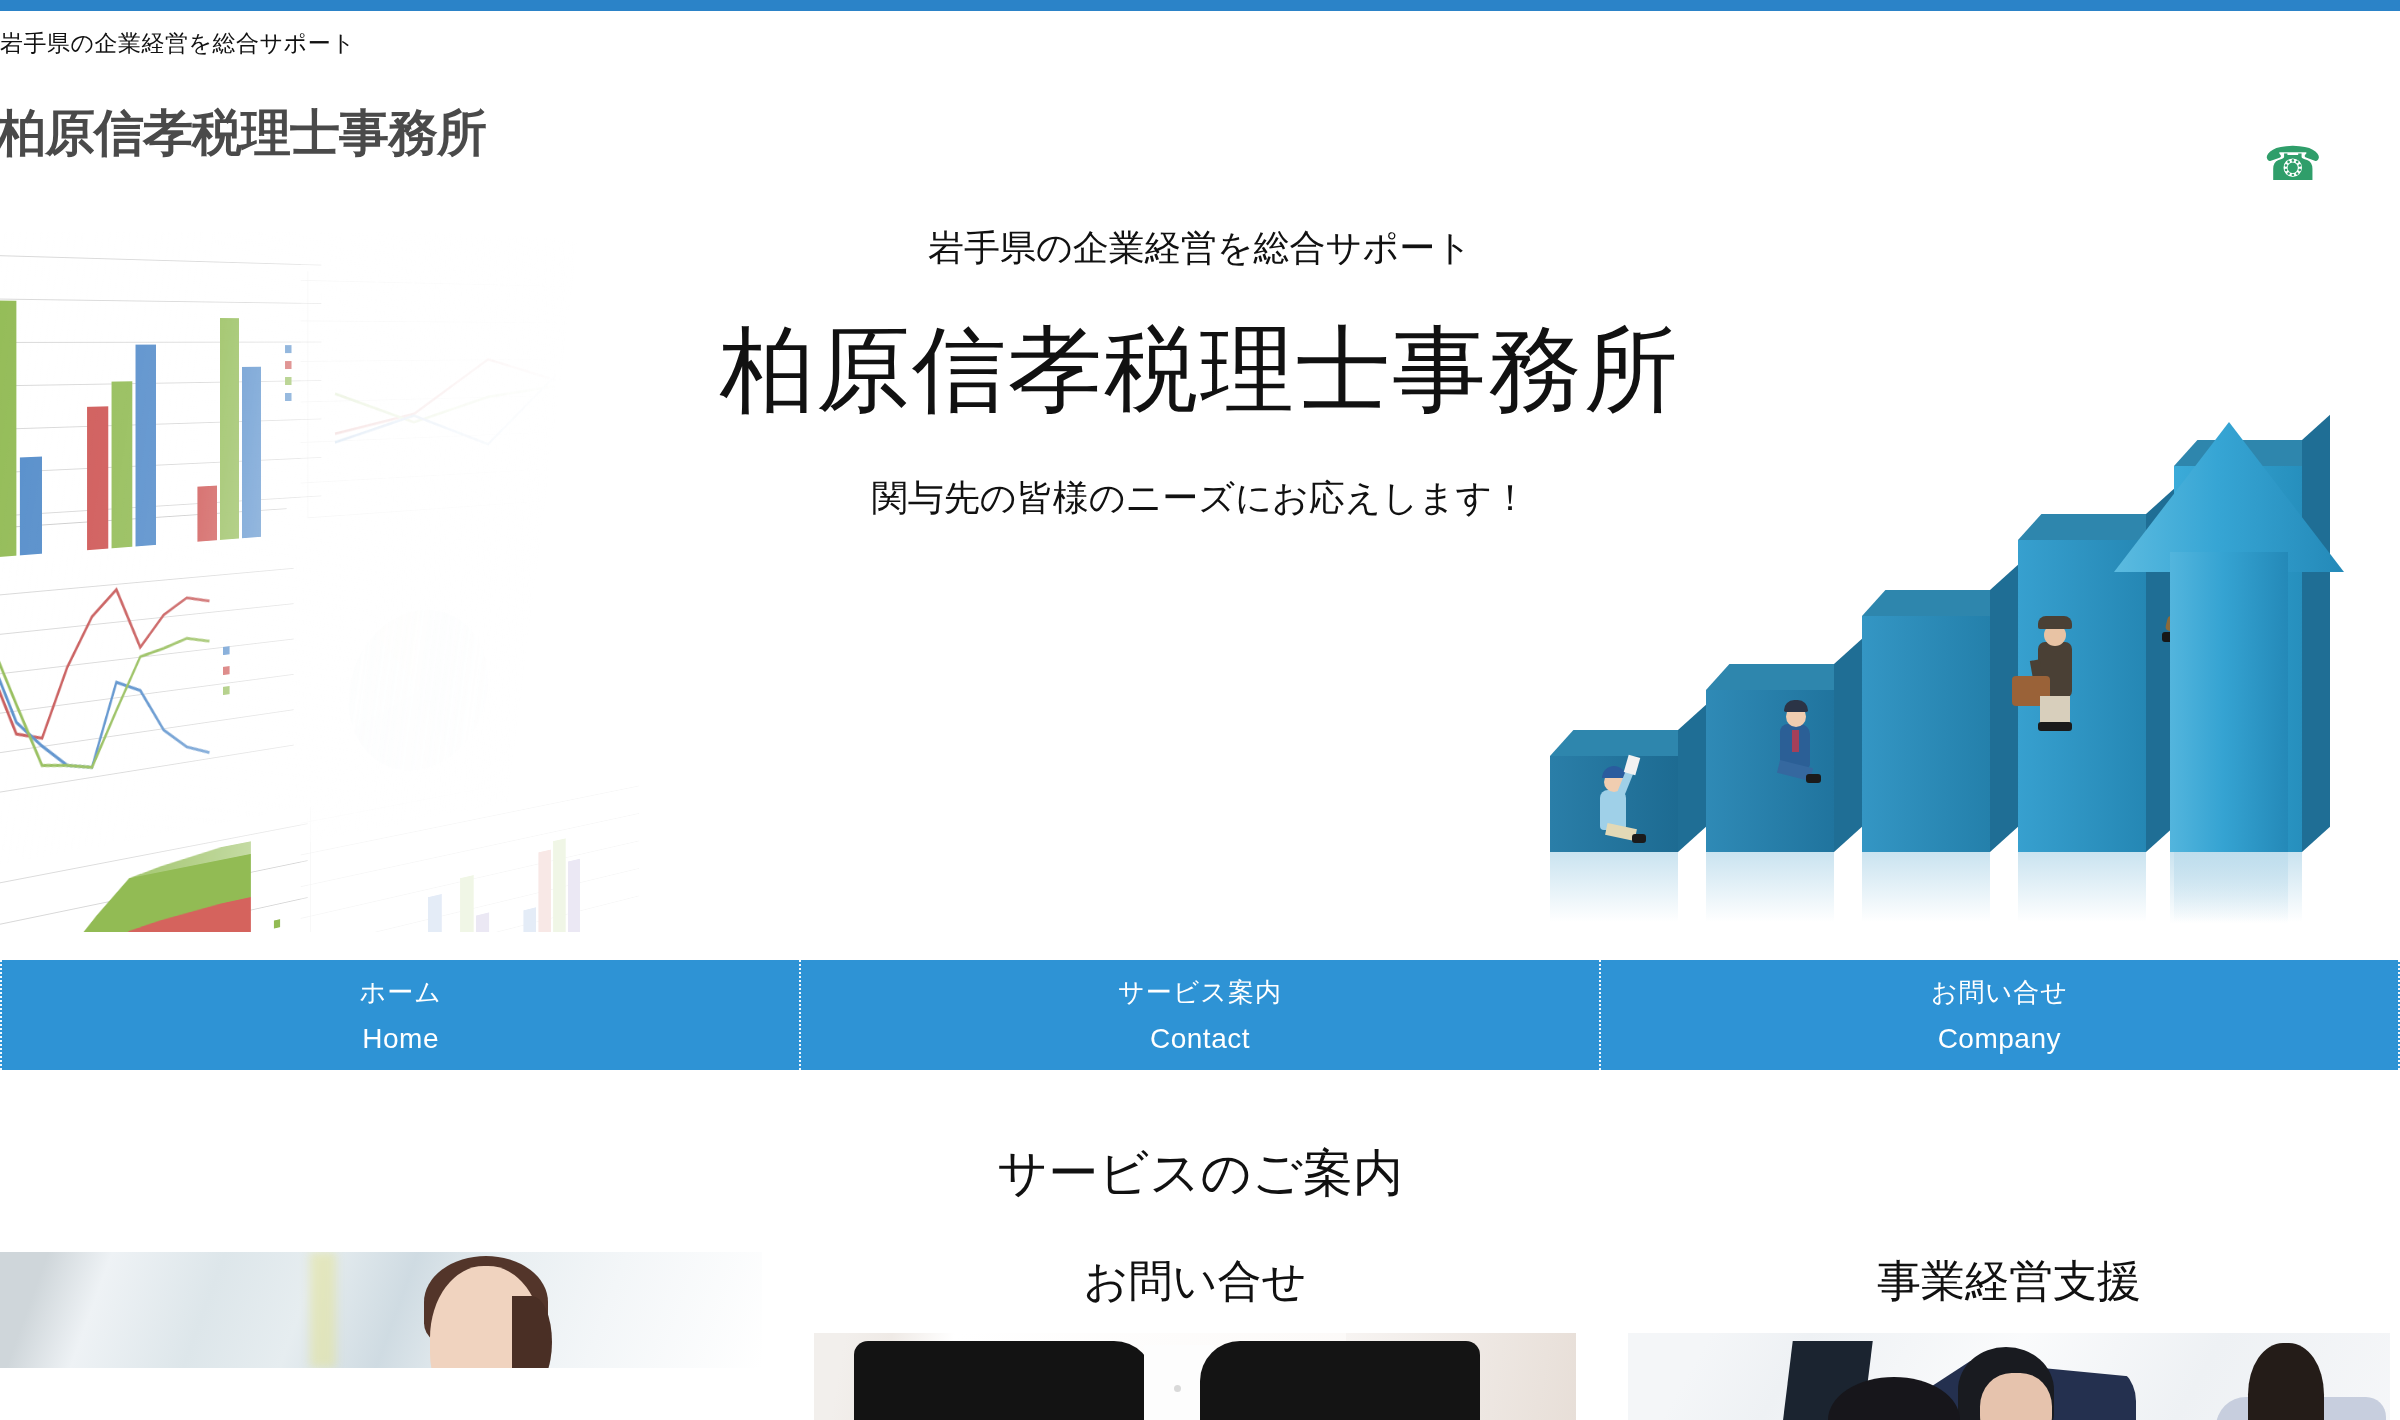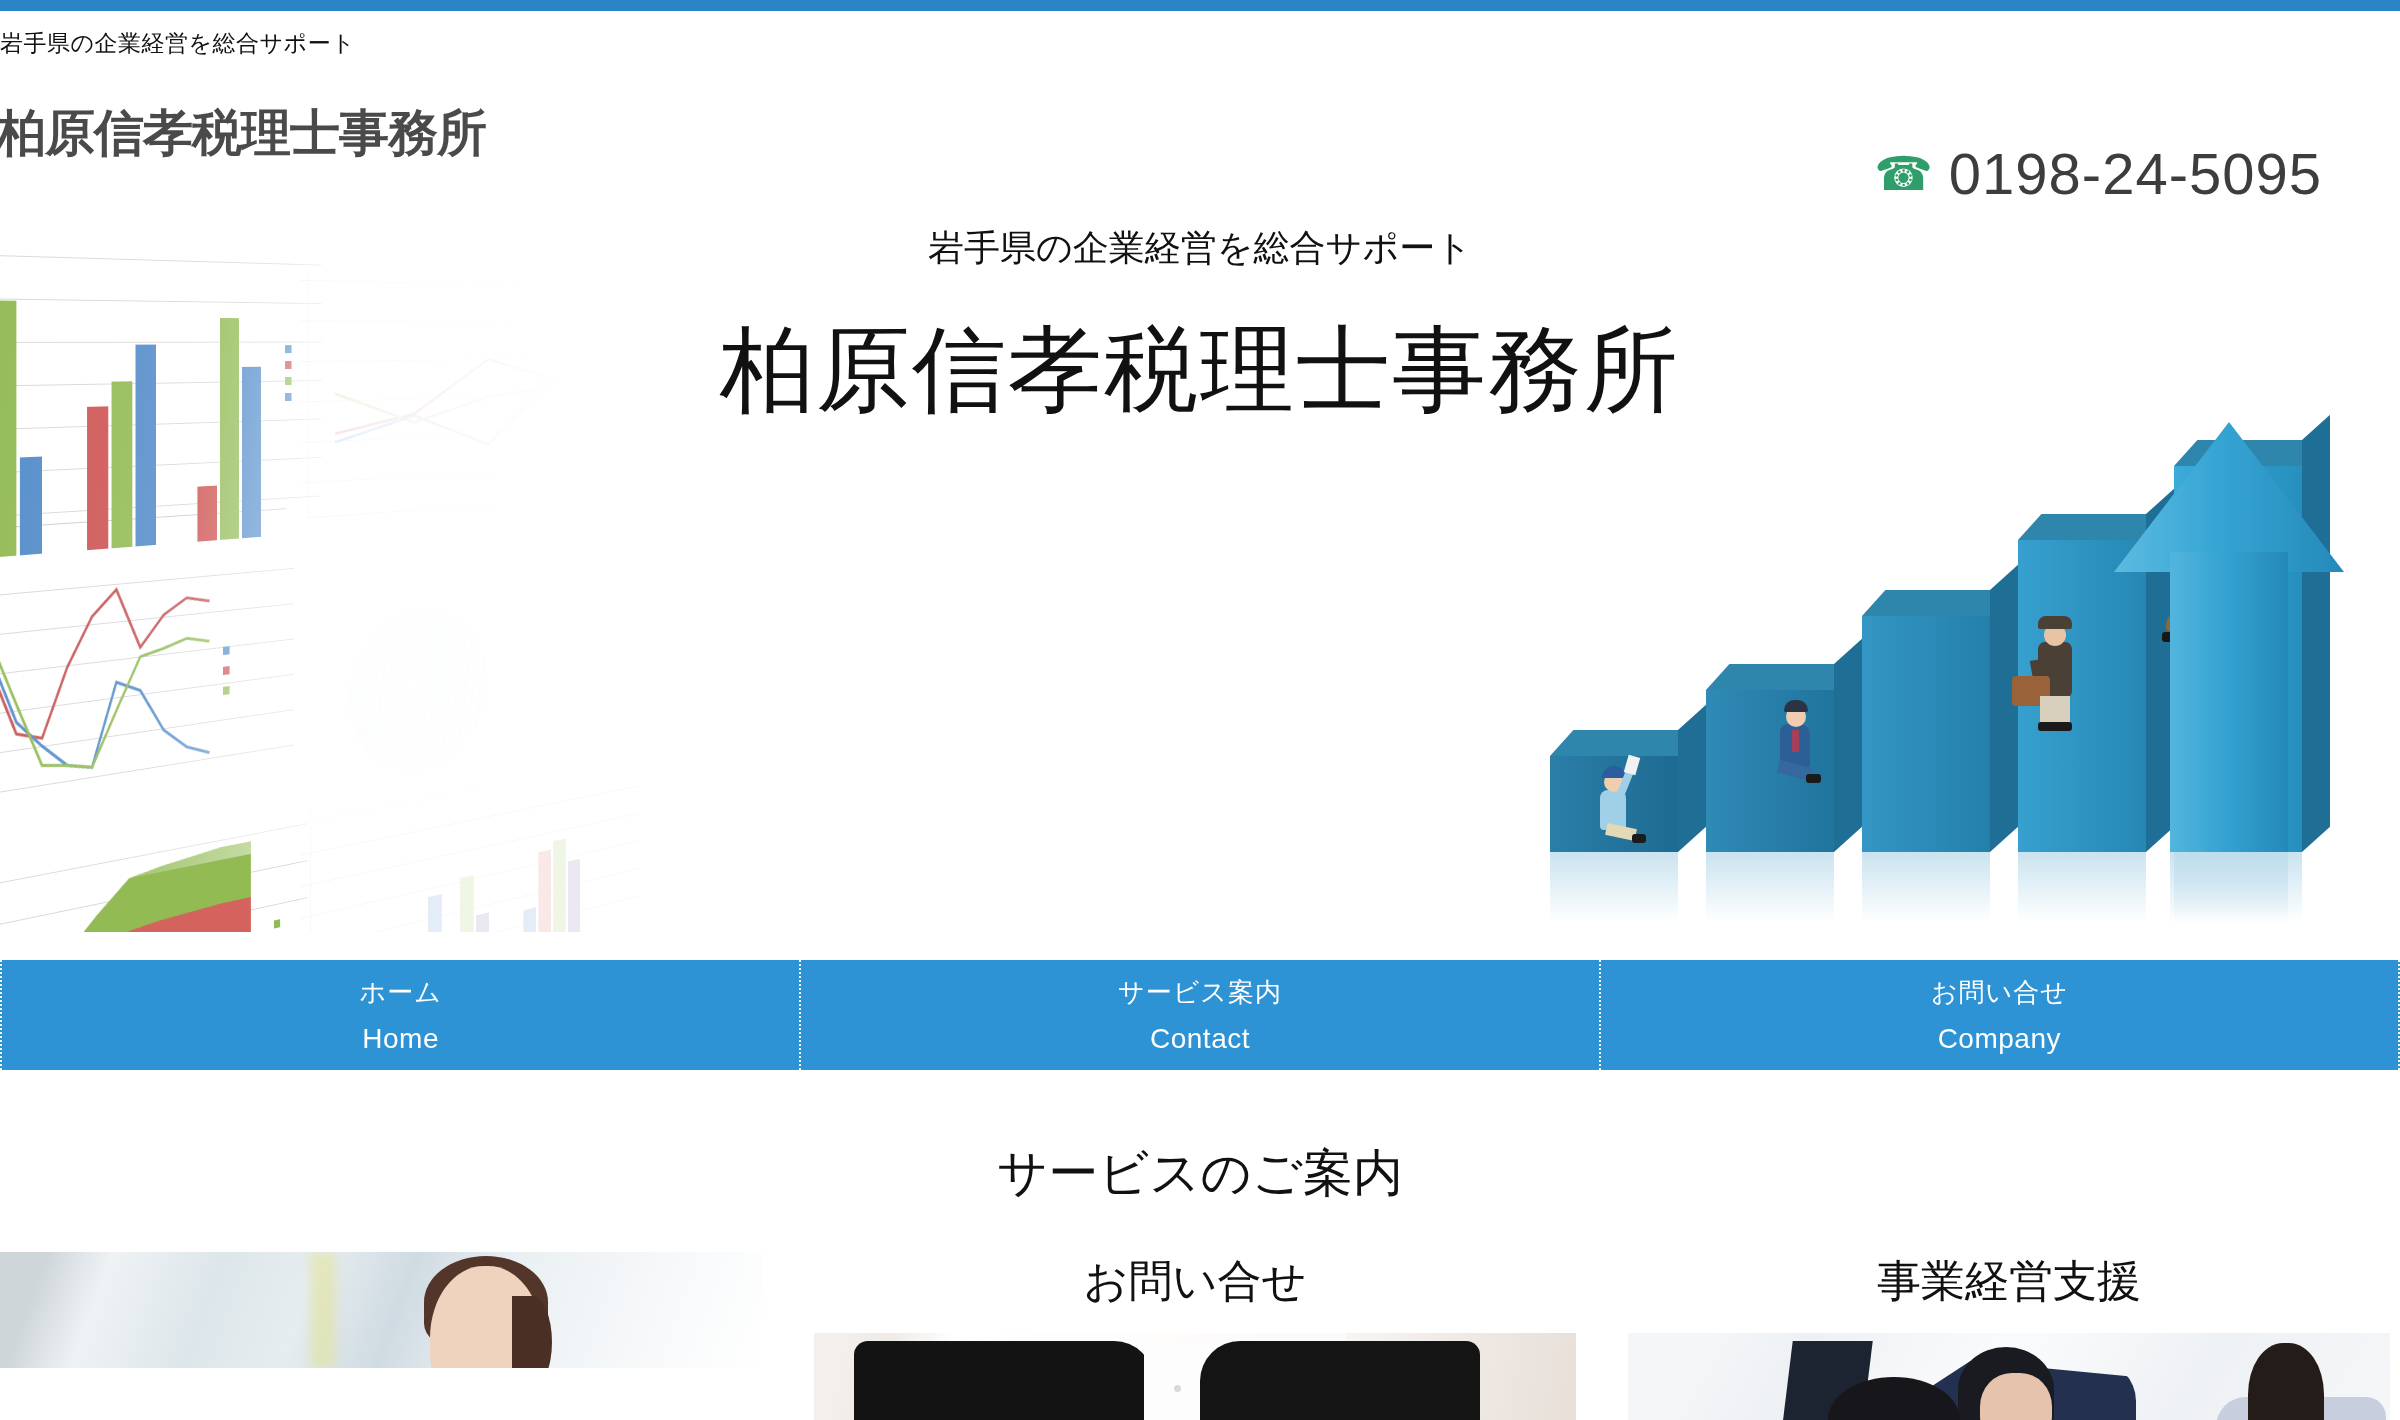--- a/index.html
+++ b/index.html
@@ -181,21 +181,20 @@
 </head>
 <body>
 
 <div class="topbar"></div>
 
 <div class="tagline">岩手県の企業経営を総合サポート</div>
 <div class="logo">柏原信孝税理士事務所</div>
 
 <div class="phone">
   <span class="phone-icon">☎</span>
-  <span class="phone-num">0198-24-5095</span>
 </div>
 
 <div class="hero">
 
   <div class="collage">
 
     <div class="mini cA">
       <div class="gl" style="top:18px"></div>
         <div class="gl" style="top:62px"></div>
       <div class="gl" style="top:106px"></div>
@@ -367,20 +366,21 @@
       <div class="head"></div>
       <div class="shaft"></div>
       <div class="refl" style="left:56px;width:118px;top:430px;height:72px"></div>
     </div>
   </div>
 </div>
 
 <div class="hero-copy">
   <div class="hero-sub1">岩手県の企業経営を総合サポート</div>
   <div class="hero-title">柏原信孝税理士事務所</div>
+  <div class="hero-sub2">関与先の皆様のニーズにお応えします！</div>
 </div>
 
 <nav class="nav">
   <div class="nav-item">
     <span class="nav-ja">ホーム</span>
     <span class="nav-en">Home</span>
   </div>
   <div class="nav-item">
     <span class="nav-ja">サービス案内</span>
     <span class="nav-en">Contact</span>

